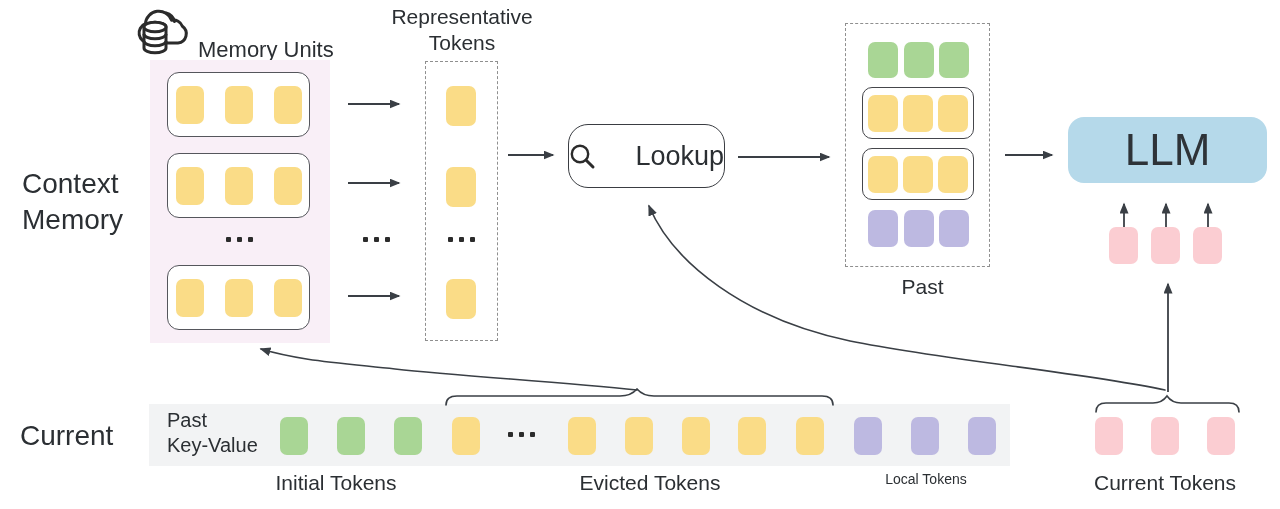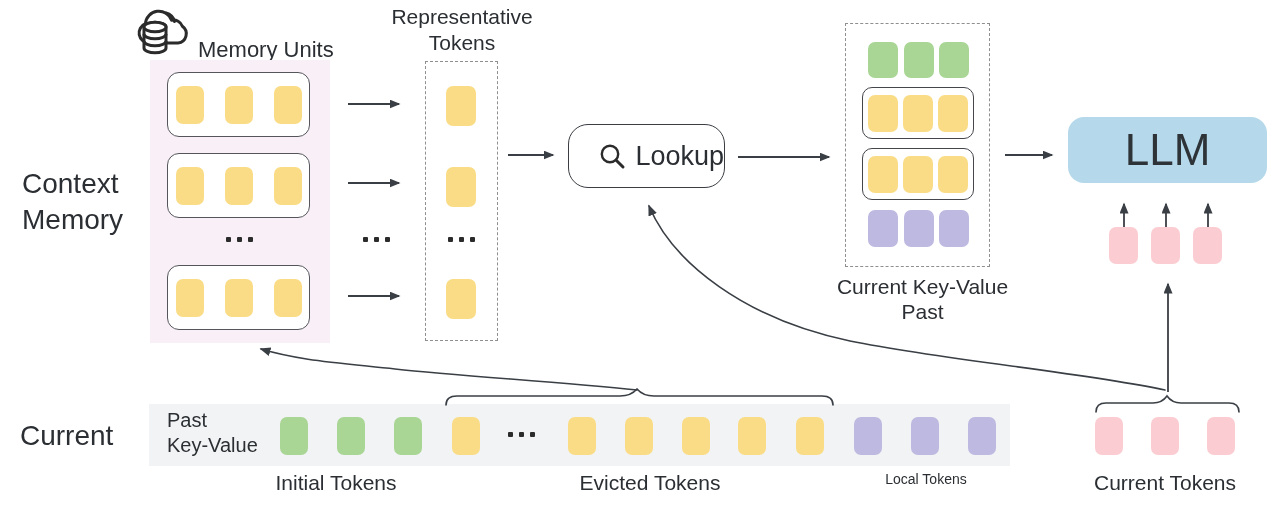--- a/index.html
+++ b/index.html
@@ -18,21 +18,21 @@
   .dashed-box{border:1.6px dashed #8f8f8f;box-sizing:border-box;}
   .unit{position:absolute;background:#fff;border:1.4px solid #55565c;border-radius:12px;
         box-sizing:border-box;display:flex;align-items:center;justify-content:center;gap:21px;}
   .unit .utok{width:28px;height:38px;border-radius:7px;background:#FADC87;}
   .cunit{position:absolute;background:#fff;border:1.4px solid #45464b;border-radius:10px;
         box-sizing:border-box;display:flex;align-items:center;justify-content:center;gap:5px;}
   .cunit .utok{width:30px;height:37px;border-radius:7px;background:#FADC87;}
   .dots{position:absolute;display:flex;gap:6px;}
   .dots i{display:block;width:5px;height:5px;background:#2b2b2b;border-radius:1px;}
   .lookup-btn{position:absolute;background:#fff;border:1.8px solid #3a3d42;border-radius:20px;
-        box-sizing:border-box;display:flex;align-items:center;justify-content:flex-end;gap:9px;
+        box-sizing:border-box;display:flex;align-items:center;justify-content:space-between;gap:9px;
         font-size:27px;color:#2b2f33;}
   .llm-box{position:absolute;background:#B5D9EA;border-radius:16px;display:flex;
         align-items:center;justify-content:center;font-size:44px;color:#2e3338;}
   svg.overlay{position:absolute;left:0;top:0;pointer-events:none;}
 </style>
 </head>
 <body>
 
 <div class="stage">
 
@@ -112,21 +112,20 @@
   </div>
   <div class="cunit" style="left:862px;top:148px;width:112px;height:52px;">
     <span class="utok"></span>
       <span class="utok"></span>
       <span class="utok"></span>
   </div>
   <span class="tok tok-p" style="left:868px;top:210px;width:30px;height:37px;"></span>
   <span class="tok tok-p" style="left:904px;top:210px;width:30px;height:37px;"></span>
   <span class="tok tok-p" style="left:939px;top:210px;width:30px;height:37px;"></span>
   <div class="abs lbl center" style="left:825px;top:274px;width:195px;font-size:21px;line-height:1.2;">
-    <div>Current Key-Value</div>
     <div>Past</div>
   </div>
 
   <div class="llm-box" style="left:1068px;top:117px;width:199px;height:66px;">
     <span>LLM</span>
   </div>
   <span class="tok tok-k" style="left:1109px;top:227px;width:29px;height:37px;"></span>
   <span class="tok tok-k" style="left:1151px;top:227px;width:29px;height:37px;"></span>
   <span class="tok tok-k" style="left:1193px;top:227px;width:29px;height:37px;"></span>
 

